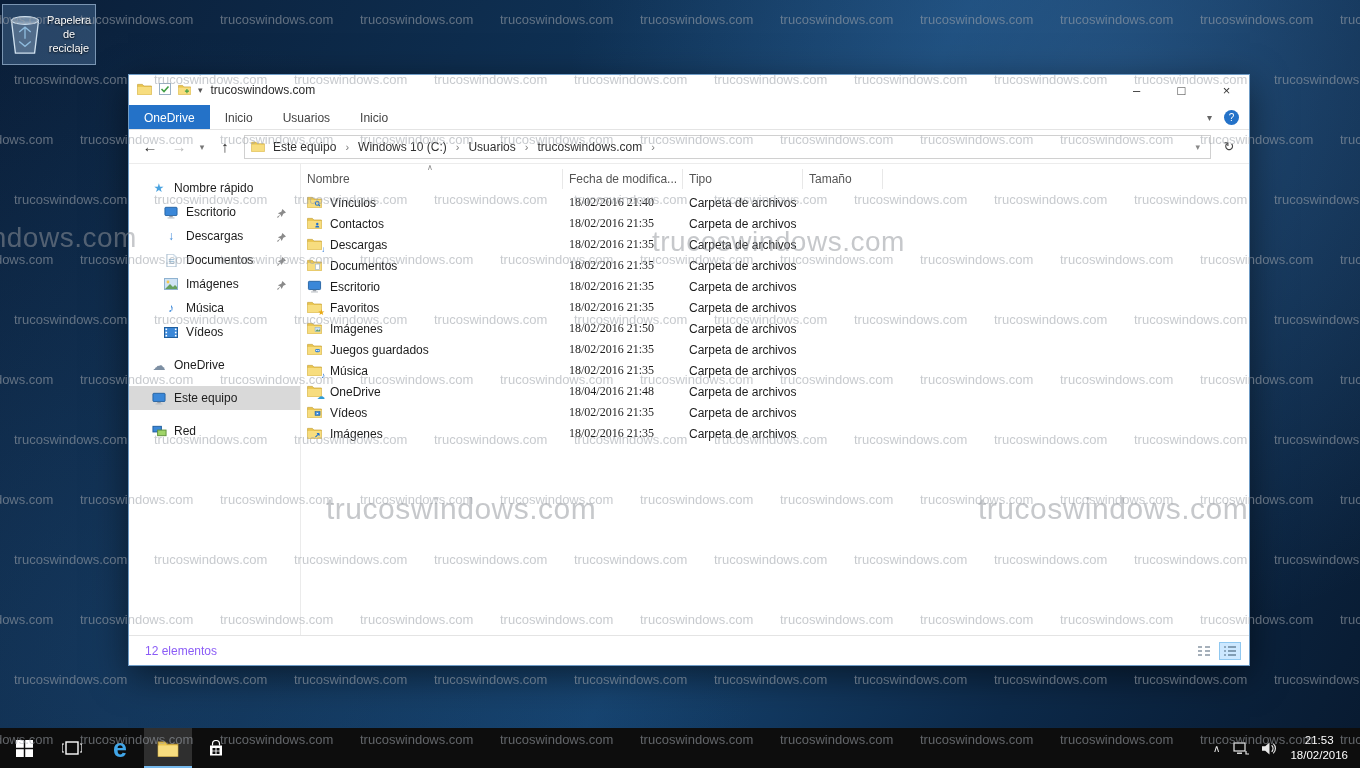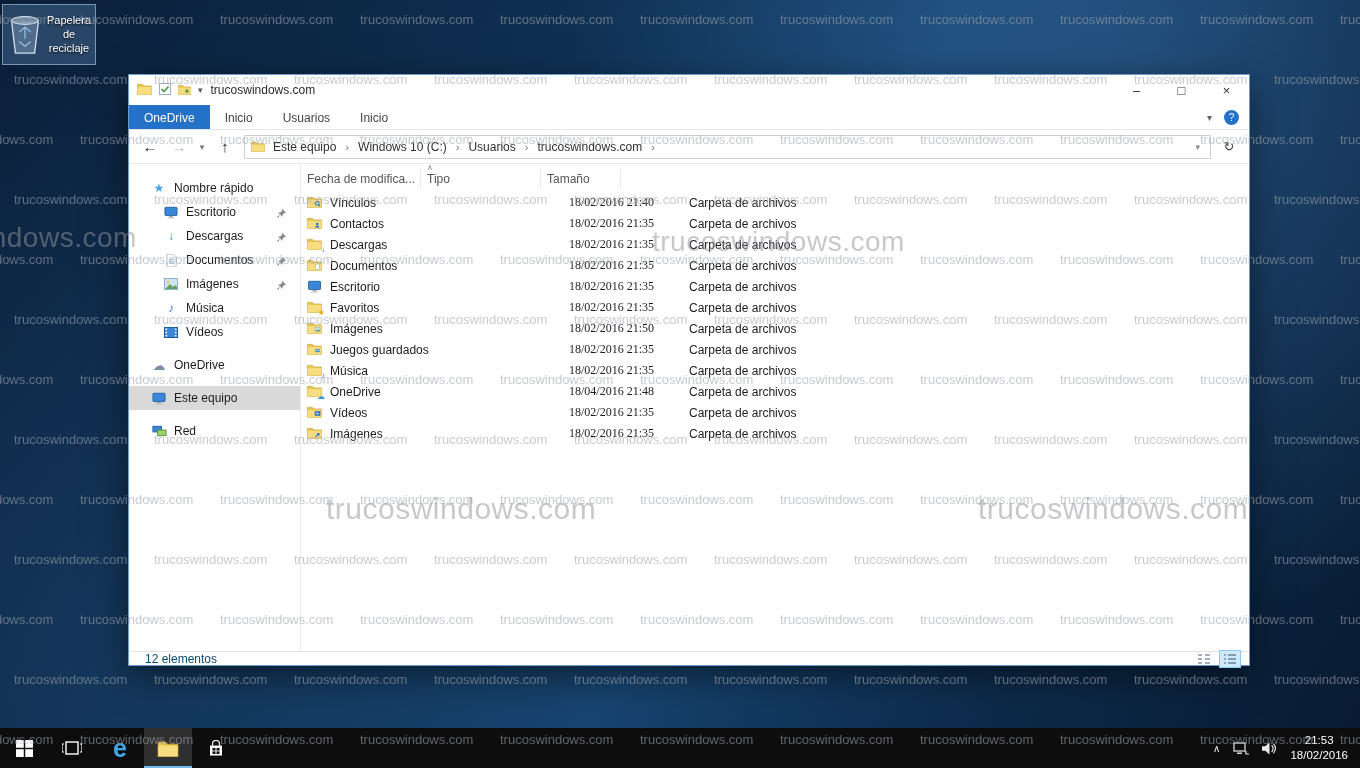--- a/index.html
+++ b/index.html
@@ -89,22 +89,22 @@
   .rows { flex:1; overflow:hidden; }
   .row { display:flex; height:21px; align-items:center; font-size:12px; color:#1c1c1c; }
   .c-name { width:262px; padding-left:6px; display:flex; align-items:center; gap:7px; white-space:nowrap; }
   .c-date { width:120px; padding-left:6px;font-family:Liberation Serif, serif; }
   .c-type { width:120px; padding-left:6px; }
   .c-size { width:80px; padding-left:6px; }
   .ficon { position:relative; width:16px; height:13px; flex:none; display:inline-flex; }
   .ov { position:absolute; right:-2px; bottom:-3px; font-style:normal; font-size:8px; line-height:1; }
   .ov-blue { color:#1f6fd0; } .ov-yellow { color:#e8a813; } .ov-cloud { color:#2e9bd6; }
 
-  .statusbar { height:14px; border-top:1px solid #e4e4e4; display:flex; align-items:center;
-    padding:0 8px 0 16px; font-size:12px; color:#0c4a6e; flex:none; }
+  .statusbar { height:30px; border-top:1px solid #e4e4e4; display:flex; align-items:center;
+    padding:0 8px 0 16px; font-size:12px; color:#8b5cf6; flex:none; }
   .view-btns { margin-left:auto; display:flex; gap:4px; }
   .view-btn { width:22px; height:18px; display:flex; align-items:center; justify-content:center;
     border:1px solid transparent; }
   .view-btn.active { background:#cde8ff; border-color:#90c8f0; }
 
   
   .taskbar { position:absolute; left:0; bottom:0; width:1360px; height:40px; background:#0d0d0d;
     display:flex; align-items:stretch; z-index:5; color:#fff; }
   .tb-btn { width:48px; display:flex; align-items:center; justify-content:center; flex:none; }
   .tb-btn.active-app { background:rgba(255,255,255,.14); box-shadow:inset 0 -2px 0 #76b9ed; }
@@ -302,20 +302,21 @@
               <rect x="6" y="5" width="9" height="6" fill="#9fd468" stroke="#5e8f3a"></rect>
             </svg>
         </span>
         <span>Red</span>
       </div>
     </div>
 
     <div class="filelist">
       <div class="cols">
         <span class="sort-caret">∧</span>
+        <div class="col col-name">Nombre</div>
         <div class="col col-date">Fecha de modifica...</div>
         <div class="col col-type">Tipo</div>
         <div class="col col-size">Tamaño</div>
       </div>
       <div class="rows">
 
         <div class="row">
           <div class="c-name">
               <span class="ficon">
                 <svg width="15" height="12" viewBox="0 0 16 13">

